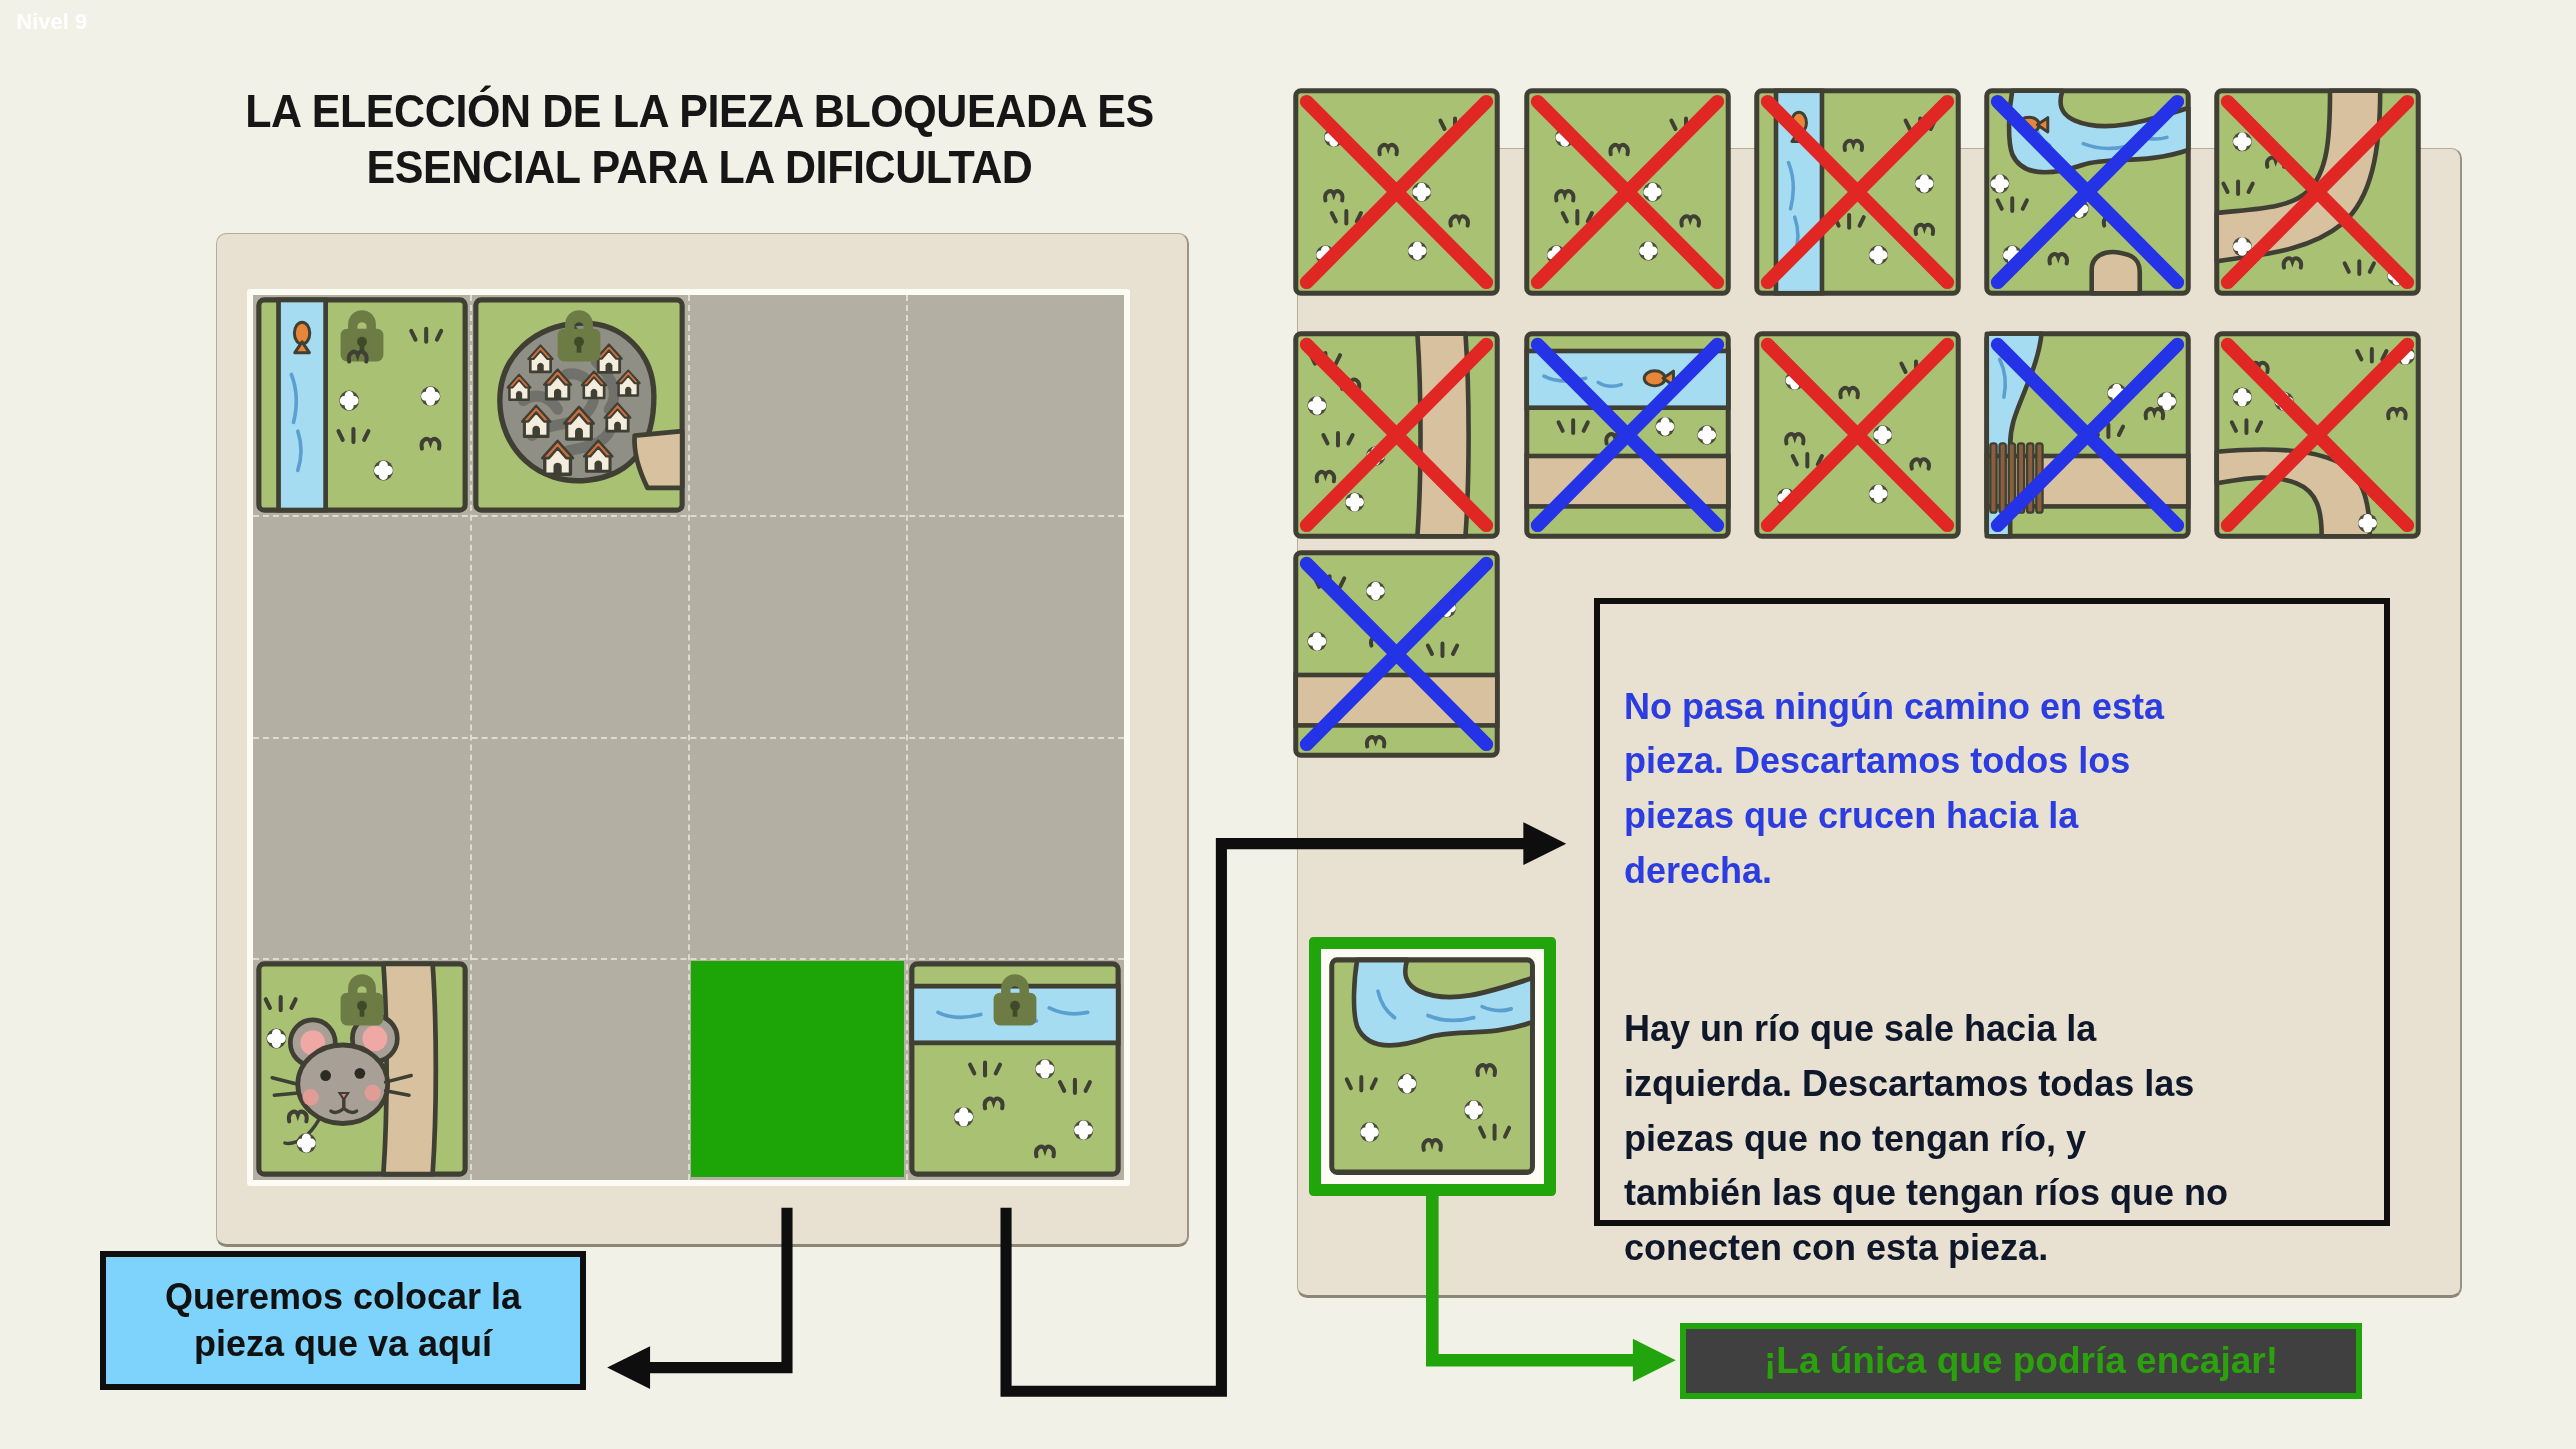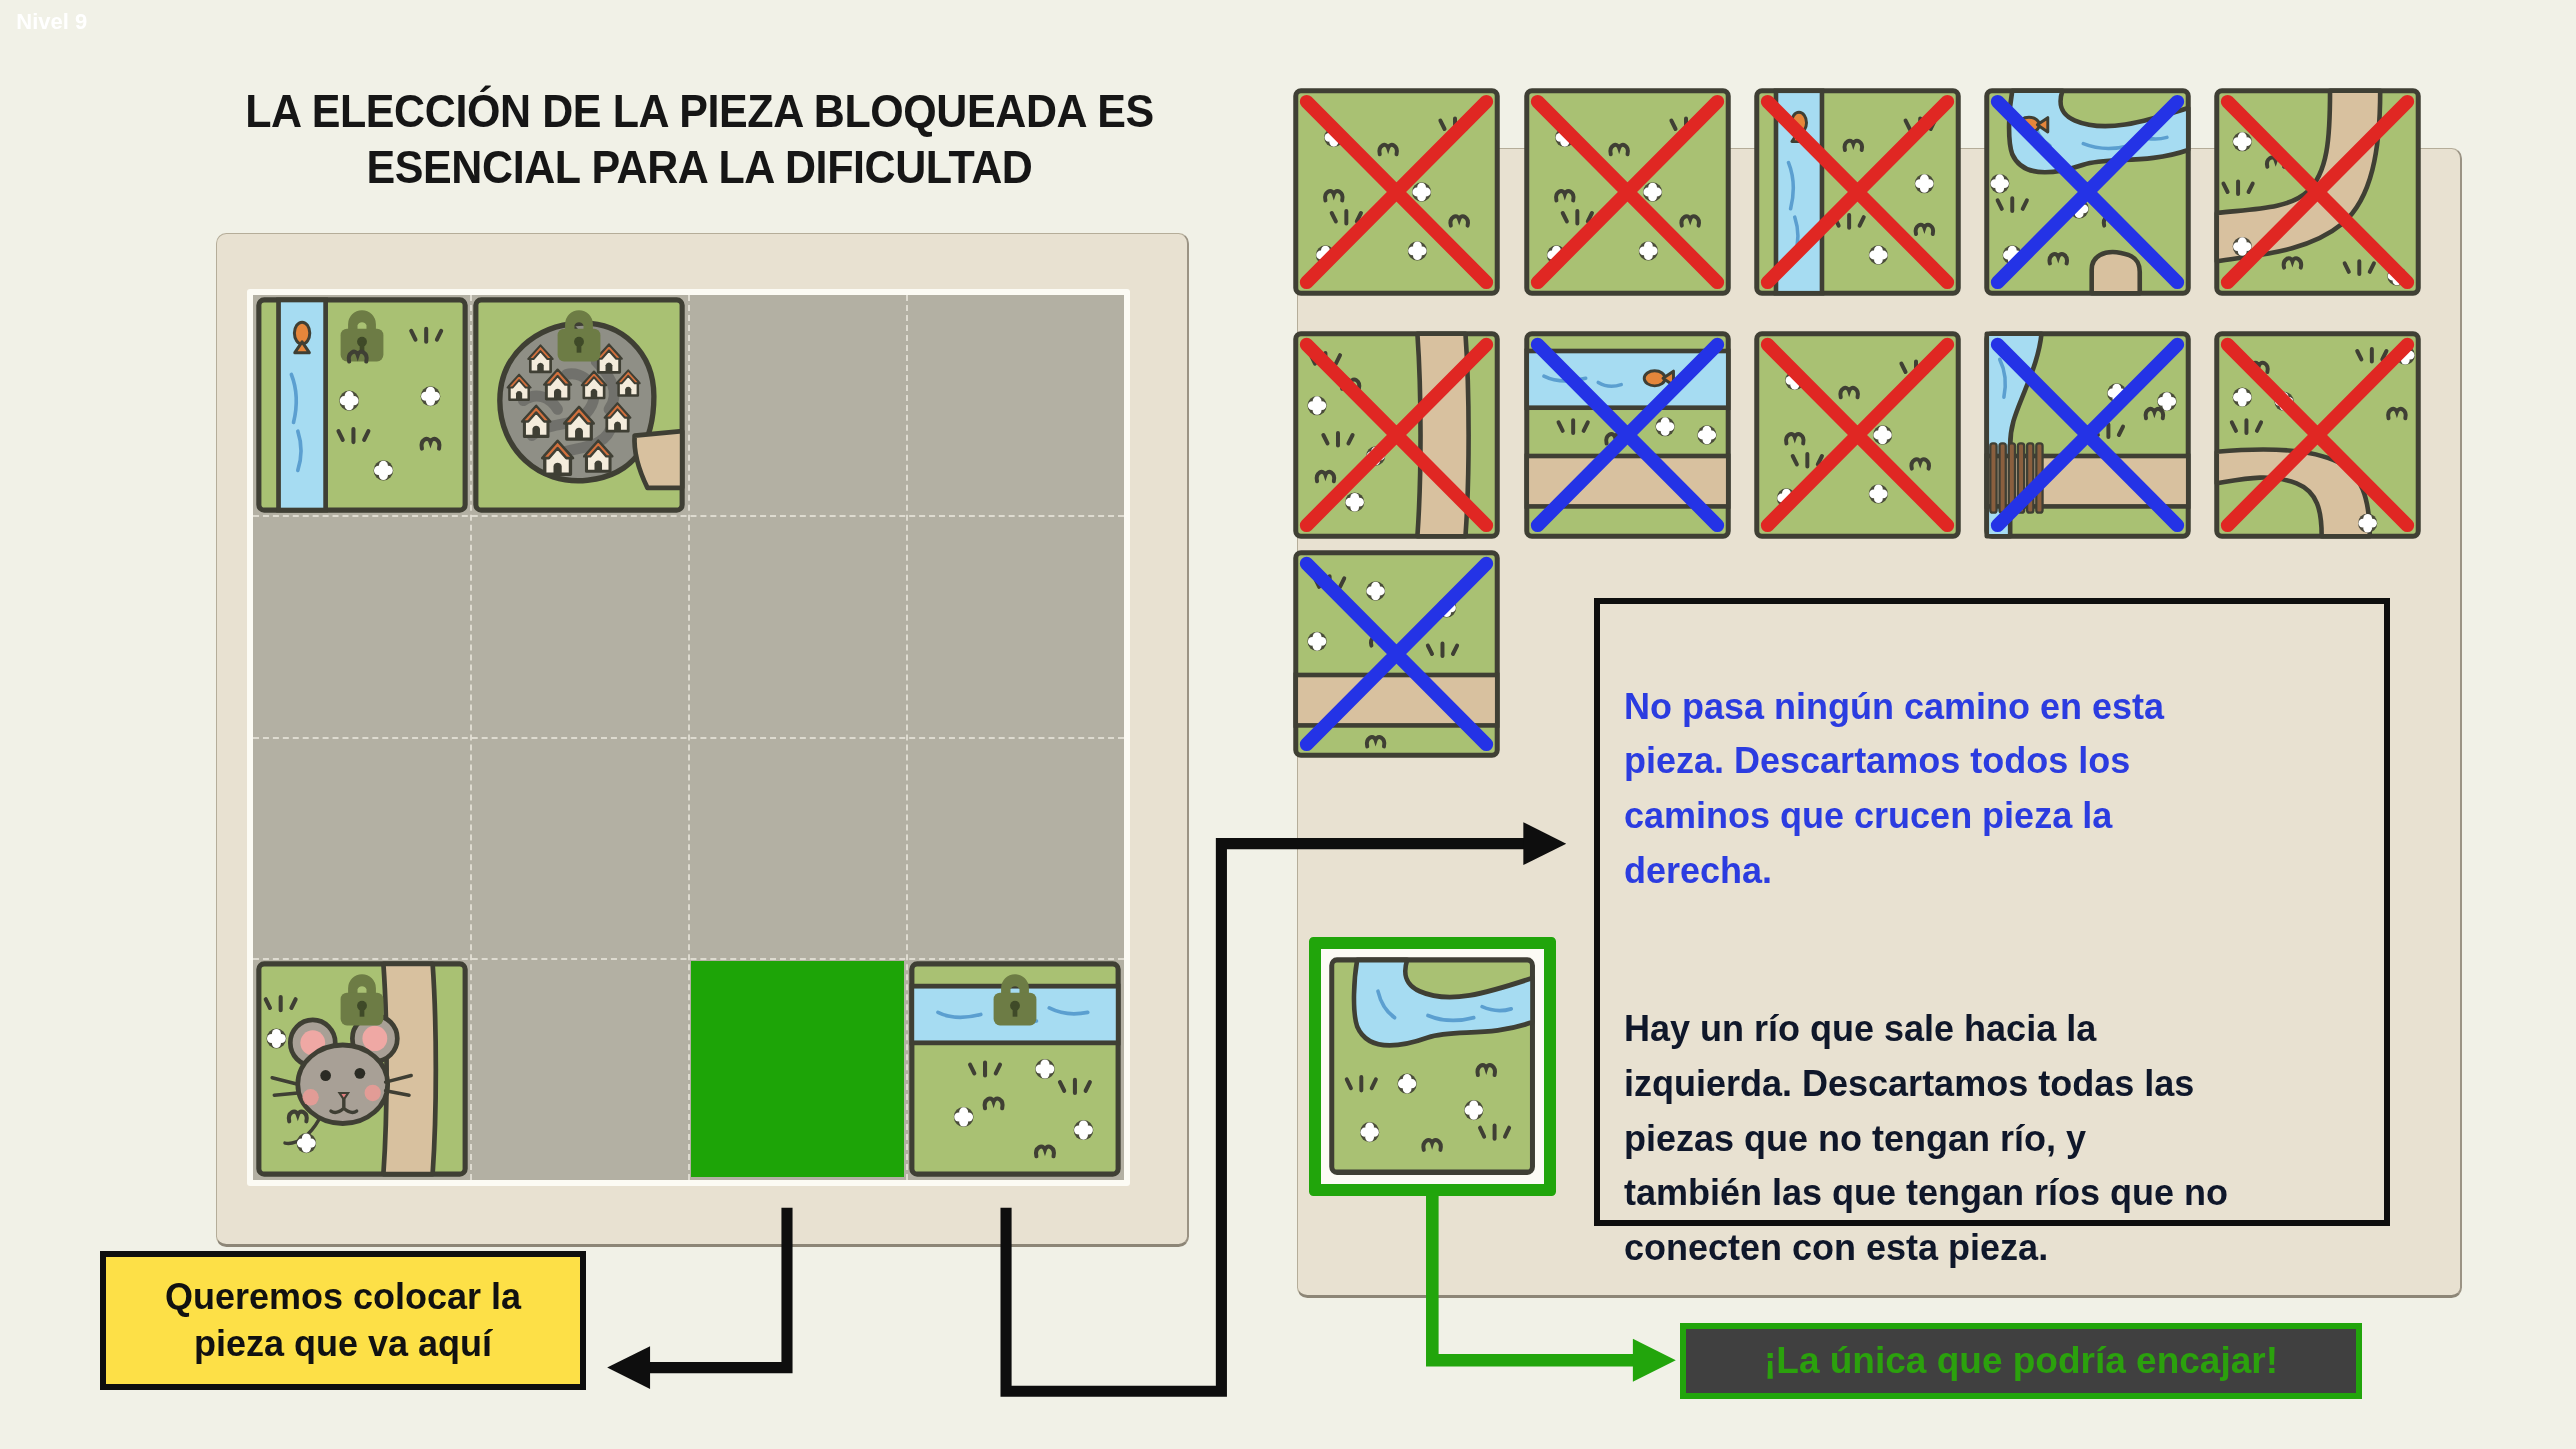--- a/index.html
+++ b/index.html
@@ -43,21 +43,21 @@
     padding:21px 24px;font-size:36px;line-height:1.52;white-space:pre-line;
   }
   #blue-note{color:#2b3ce0;}
   #red-note{color:#0f172a;margin-top:49px;}
   #green-note-box{
     border:6px solid #22a50c;background:#404040;color:#2ba10d;
     display:flex;align-items:center;justify-content:center;
     font-size:37px;
   }
   #place-note-box{
-    border:6.7px solid #0e0e0e;background:#fde047;color:#111111;
+    border:6.7px solid #0e0e0e;background:#7dd3fc;color:#111111;
     display:flex;align-items:center;justify-content:center;text-align:center;
     font-size:36px;line-height:1.28;white-space:pre-line;
   }
   #connector-layer{left:0;top:0;width:2576px;height:1449px;pointer-events:none;z-index:30;}
   .z1{z-index:1}.z2{z-index:2}.z3{z-index:3}.z4{z-index:4}
   .z10{z-index:10}.z20{z-index:20}
 </style>
 </head>
 <body>
 
@@ -777,21 +777,21 @@
           <circle cx="2.3" cy="0" r="2.1" fill="#fff"></circle>
           <circle r="1.5" fill="#fff"></circle>
         </g>
       </svg>
     </div>
   </div>
 
 <div class="abs note-box z20" id="note-box-main" style="left:1594px;top:598px;width:796px;height:628px;">
   <div id="blue-note">No pasa ningún camino en esta
 pieza. Descartamos todos los
-caminos que crucen pieza la
+piezas que crucen hacia la
 derecha.</div>
   <div id="red-note">Hay un río que sale hacia la
 izquierda. Descartamos todas las
 piezas que no tengan río, y
 también las que tengan ríos que no
 conecten con esta pieza.</div>
 </div>
 <div class="abs note-box z20" id="green-note-box" style="left:1680px;top:1323px;width:682px;height:76px;">
   <span>¡La única que podría encajar!</span>
 </div>

